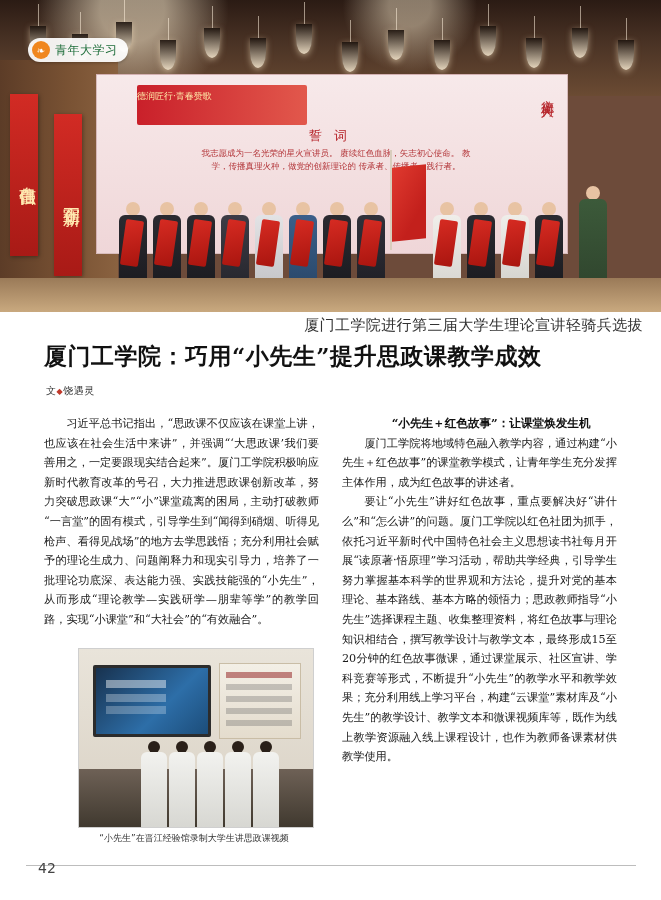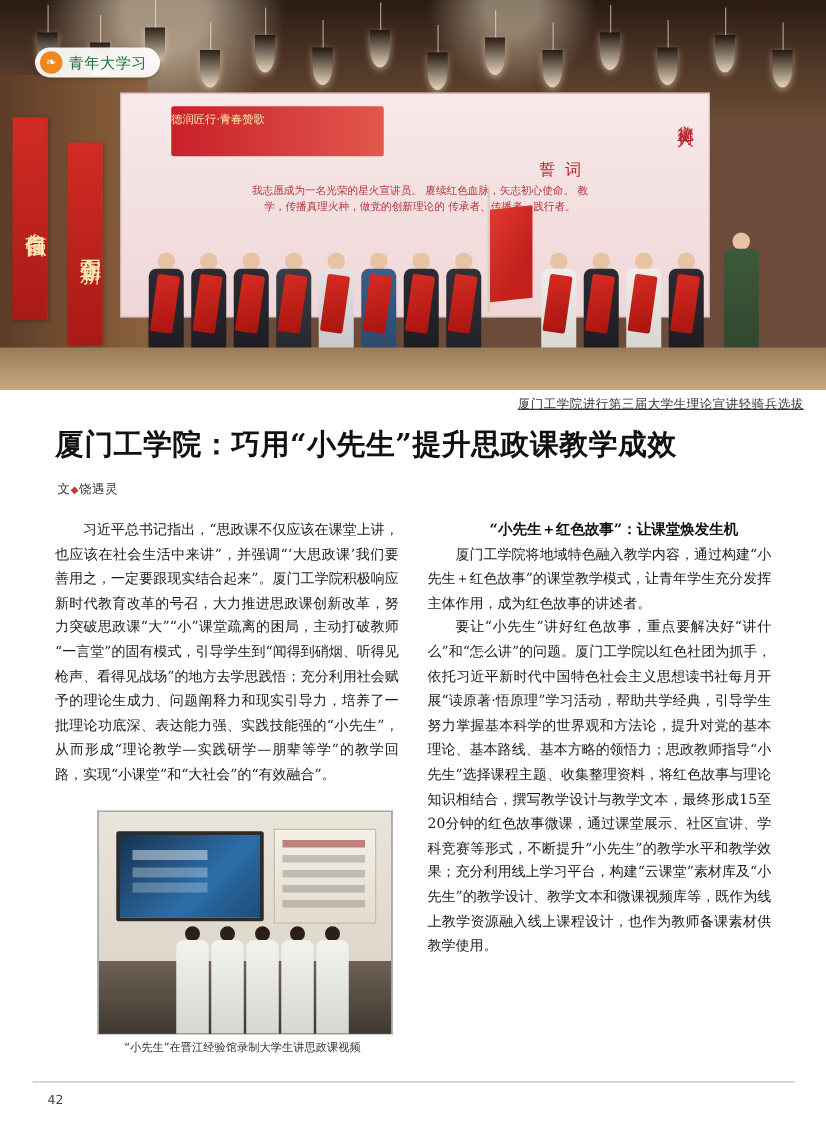--- a/index.html
+++ b/index.html
@@ -97,26 +97,26 @@
     border-radius: 2px;
     color: #ffe9a8;
     font-size: 9px;
     line-height: 11px;
     text-align: left;
     padding-top: 6px;
     font-family: "DejaVu Serif", "Liberation Serif", serif;
   }
   .stage-title {
     position: absolute;
-    left: 130px; top: 52px;
+    left: 112px; top: 52px;
     width: 240px;
-    text-align: right;
+    text-align: center;
     color: #b6252b;
     font-size: 13px;
-    font-family: Liberation Sans, sans-serif;
+    font-family: Liberation Mono, monospace;
     letter-spacing: 2px;
   }
   .stage-text {
     position: absolute;
     left: 104px; top: 72px;
     width: 270px;
     color: #b3363a;
     font-size: 8.5px;
     line-height: 13px;
     text-align: center;
@@ -214,24 +214,23 @@
     font-size: 12px;
     letter-spacing: .5px;
     font-family: "DejaVu Serif", "Liberation Serif", serif;
   }
 
   
   .hero-caption {
     position: absolute;
     right: 18px;
     top: 316px;
-    font-size: 10px;
+    font-size: 15px;
     color: #333333;
     letter-spacing: .4px;
-    text-decoration: underline;
   }
 
   
   .headline {
     position: absolute;
     left: 44px;
     top: 340px;
     width: 580px;
     font-size: 23px;
     line-height: 32px;
@@ -341,22 +340,22 @@
     position: absolute;
     left: 26px;
     bottom: 34px;
     width: 610px;
     height: 1px;
     background: #bdbdbd;
   }
   .page-number {
     position: absolute;
     left: 38px;
-    bottom: 14px;
-    font-size: 10px;
+    bottom: 24px;
+    font-size: 14px;
     color: #444444;
   }
 </style>
 </head>
 <body>
 
 <div class="page">
 
   <div class="hero">
     <div class="hero-ceiling">

